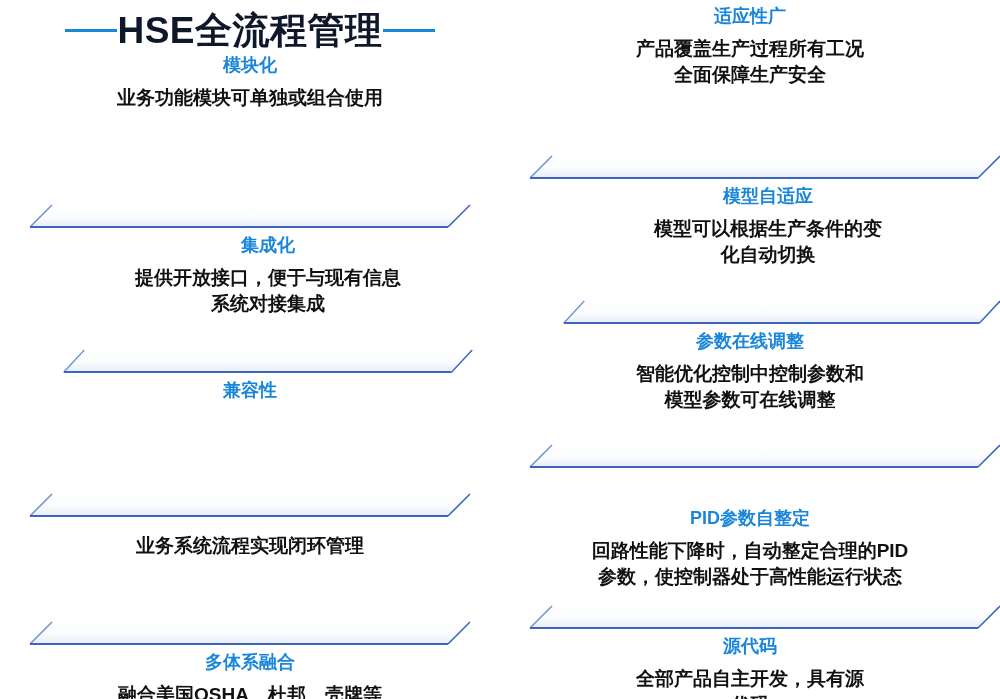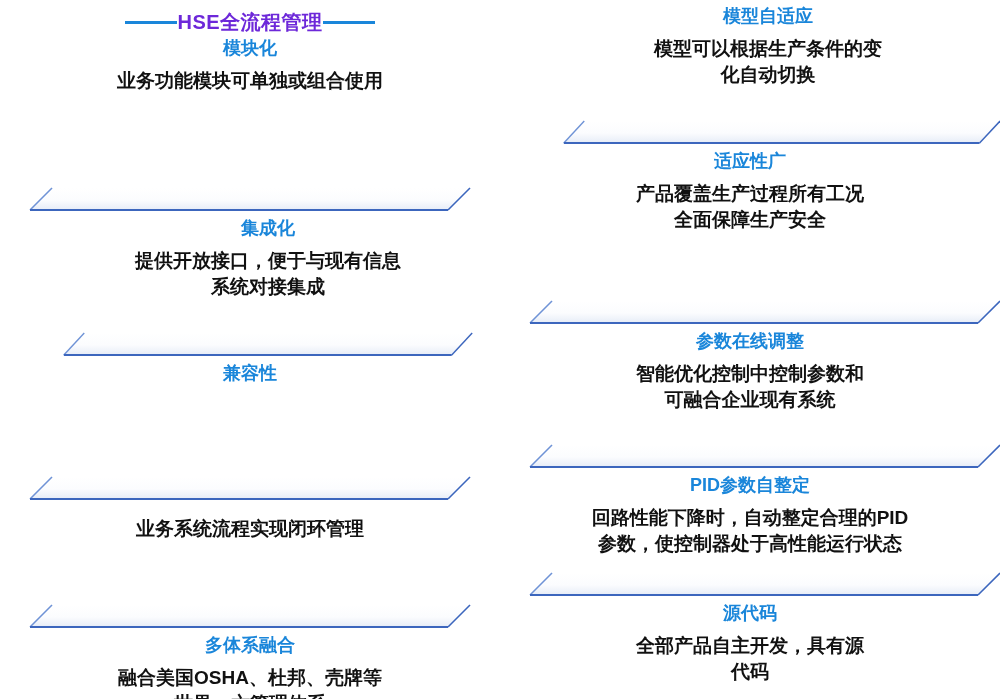--- a/index.html
+++ b/index.html
@@ -46,23 +46,23 @@
   .col-title .rule {
     height: 3px;
     background: #1a86da;
     flex: 0 0 auto;
   }
   .col-title .rule.left  { width: 52px; margin-right: 0px; }
   .col-title .rule.right { width: 52px; margin-left: 0px; }
   .col-title.gapped .rule.left  { margin-right: 16px; }
   .col-title.gapped .rule.right { margin-left: 16px; }
   .col-title .title-text {
-    font-size: 20px;
+    font-size: 37px;
     font-weight: bold;
-    color: #6d28d9;
+    color: #0f172a;
     letter-spacing: 0.5px;
     white-space: nowrap;
     line-height: 1;
   }
 
   
   .blocks {
     position: relative;
     width: 100%;
     flex: 1 1 auto;
@@ -121,21 +121,21 @@
   
   .block.b1 { height: 180px; }
   .block.b2 { height: 145px; padding-left: 36px; }
   .block.b3 { height: 144px; justify-content: space-between; }
   .block.b4 { height: 128px; }
   .block.b5 { height: 102px; }
 
   .col-right .block.b1 { height: 180px; }
   .col-right .block.b2 { height: 145px; }
   .col-right .block.b3 { height: 144px; }
-  .col-right .block.b4 { height: 128px; }
+  .col-right .block.b4 { height: 128px; margin-top: 33px; }
   .col-right .block.b5 { height: 102px; }
 
   .block-inner {
     display: flex;
     flex-direction: column;
     align-items: center;
     width: 100%;
   }
 </style>
 </head>
@@ -229,36 +229,20 @@
       </div>
 
     </div>
   </div>
 
   <div class="column col-right">
 
 
     <div class="blocks">
 
-      <div class="block b2">
-        <div class="block-inner">
-          <div class="block-heading">模型自适应</div>
-          <div class="block-desc">模型可以根据生产条件的变
-化自动切换</div>
-        </div>
-        <div class="divider">
-          <svg viewBox="0 0 500 26" preserveAspectRatio="none" xmlns="http://www.w3.org/2000/svg">
-            <polygon points="30,24 52,2 500,2 478,24" fill="url(#gR1)"></polygon>
-            <polyline points="30,24 52,2" fill="none" stroke="#6f93d6" stroke-width="1.6"></polyline>
-            <polyline points="500,2 478,24" fill="none" stroke="#3c66bd" stroke-width="1.6"></polyline>
-            <line x1="30" y1="24" x2="478" y2="24" stroke="#3c66bd" stroke-width="2.1"></line>
-          </svg>
-        </div>
-      </div>
-
       <div class="block b1">
         <div class="block-inner">
           <div class="block-heading">适应性广</div>
           <div class="block-desc">产品覆盖生产过程所有工况
 全面保障生产安全</div>
         </div>
         <div class="divider">
           <svg viewBox="0 0 500 26" preserveAspectRatio="none" xmlns="http://www.w3.org/2000/svg">
             <defs>
               <linearGradient id="gR1" x1="0" y1="0" x2="0" y2="1">
@@ -268,25 +252,41 @@
               </linearGradient>
             </defs>
             <polygon points="30,24 52,2 500,2 478,24" fill="url(#gR1)"></polygon>
             <polyline points="30,24 52,2" fill="none" stroke="#6f93d6" stroke-width="1.6"></polyline>
             <polyline points="500,2 478,24" fill="none" stroke="#3c66bd" stroke-width="1.6"></polyline>
             <line x1="30" y1="24" x2="478" y2="24" stroke="#3c66bd" stroke-width="2.1"></line>
           </svg>
         </div>
       </div>
 
+      <div class="block b2">
+        <div class="block-inner">
+          <div class="block-heading">模型自适应</div>
+          <div class="block-desc">模型可以根据生产条件的变
+化自动切换</div>
+        </div>
+        <div class="divider">
+          <svg viewBox="0 0 500 26" preserveAspectRatio="none" xmlns="http://www.w3.org/2000/svg">
+            <polygon points="30,24 52,2 500,2 478,24" fill="url(#gR1)"></polygon>
+            <polyline points="30,24 52,2" fill="none" stroke="#6f93d6" stroke-width="1.6"></polyline>
+            <polyline points="500,2 478,24" fill="none" stroke="#3c66bd" stroke-width="1.6"></polyline>
+            <line x1="30" y1="24" x2="478" y2="24" stroke="#3c66bd" stroke-width="2.1"></line>
+          </svg>
+        </div>
+      </div>
+
       <div class="block b3">
         <div class="block-inner">
           <div class="block-heading">参数在线调整</div>
           <div class="block-desc">智能优化控制中控制参数和
-可融合企业现有系统</div>
+模型参数可在线调整</div>
         </div>
         <div class="divider">
           <svg viewBox="0 0 500 26" preserveAspectRatio="none" xmlns="http://www.w3.org/2000/svg">
             <polygon points="30,24 52,2 500,2 478,24" fill="url(#gR1)"></polygon>
             <polyline points="30,24 52,2" fill="none" stroke="#6f93d6" stroke-width="1.6"></polyline>
             <polyline points="500,2 478,24" fill="none" stroke="#3c66bd" stroke-width="1.6"></polyline>
             <line x1="30" y1="24" x2="478" y2="24" stroke="#3c66bd" stroke-width="2.1"></line>
           </svg>
         </div>
       </div>

